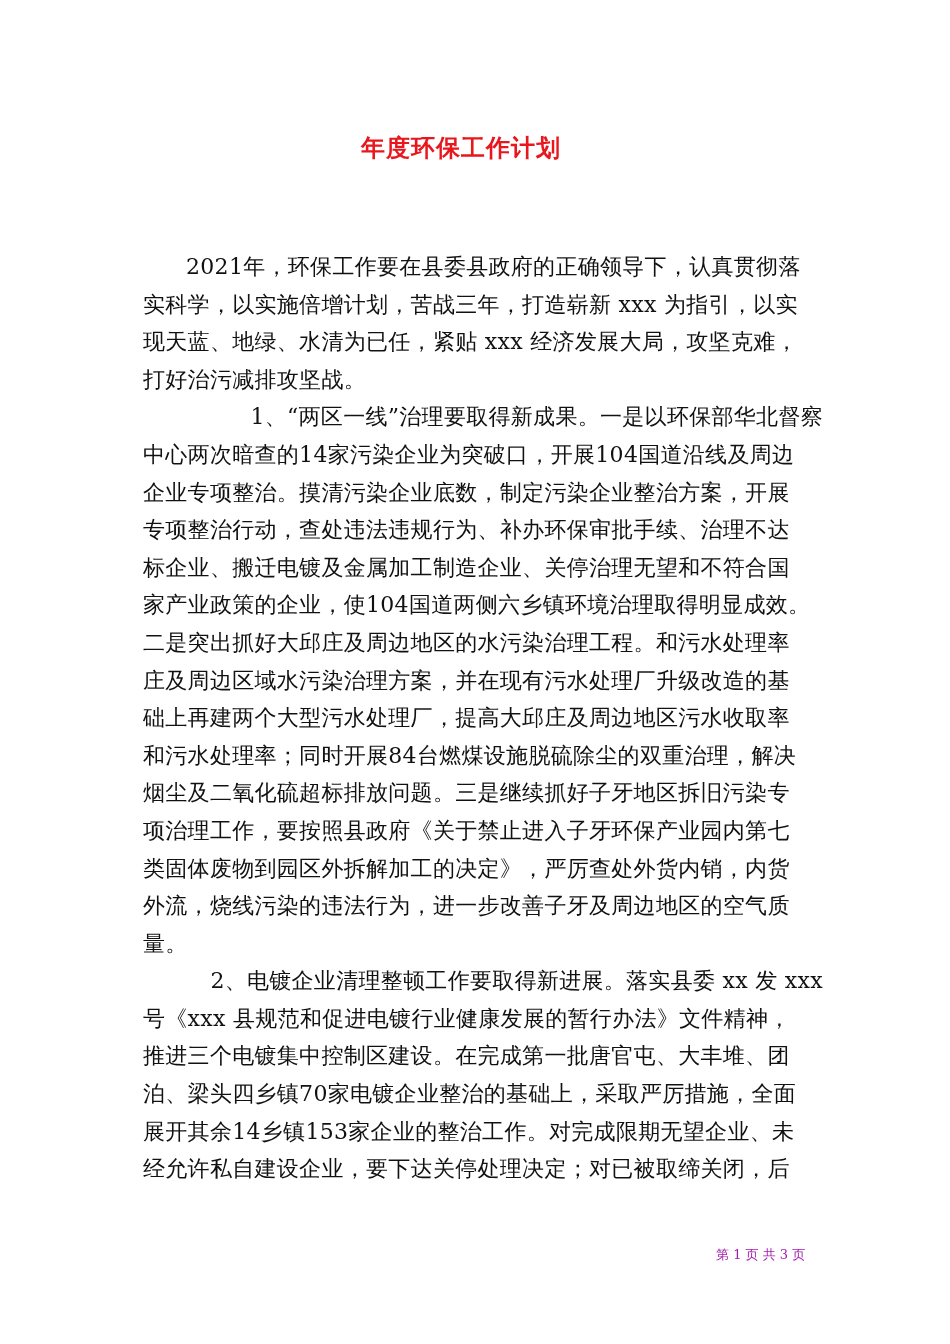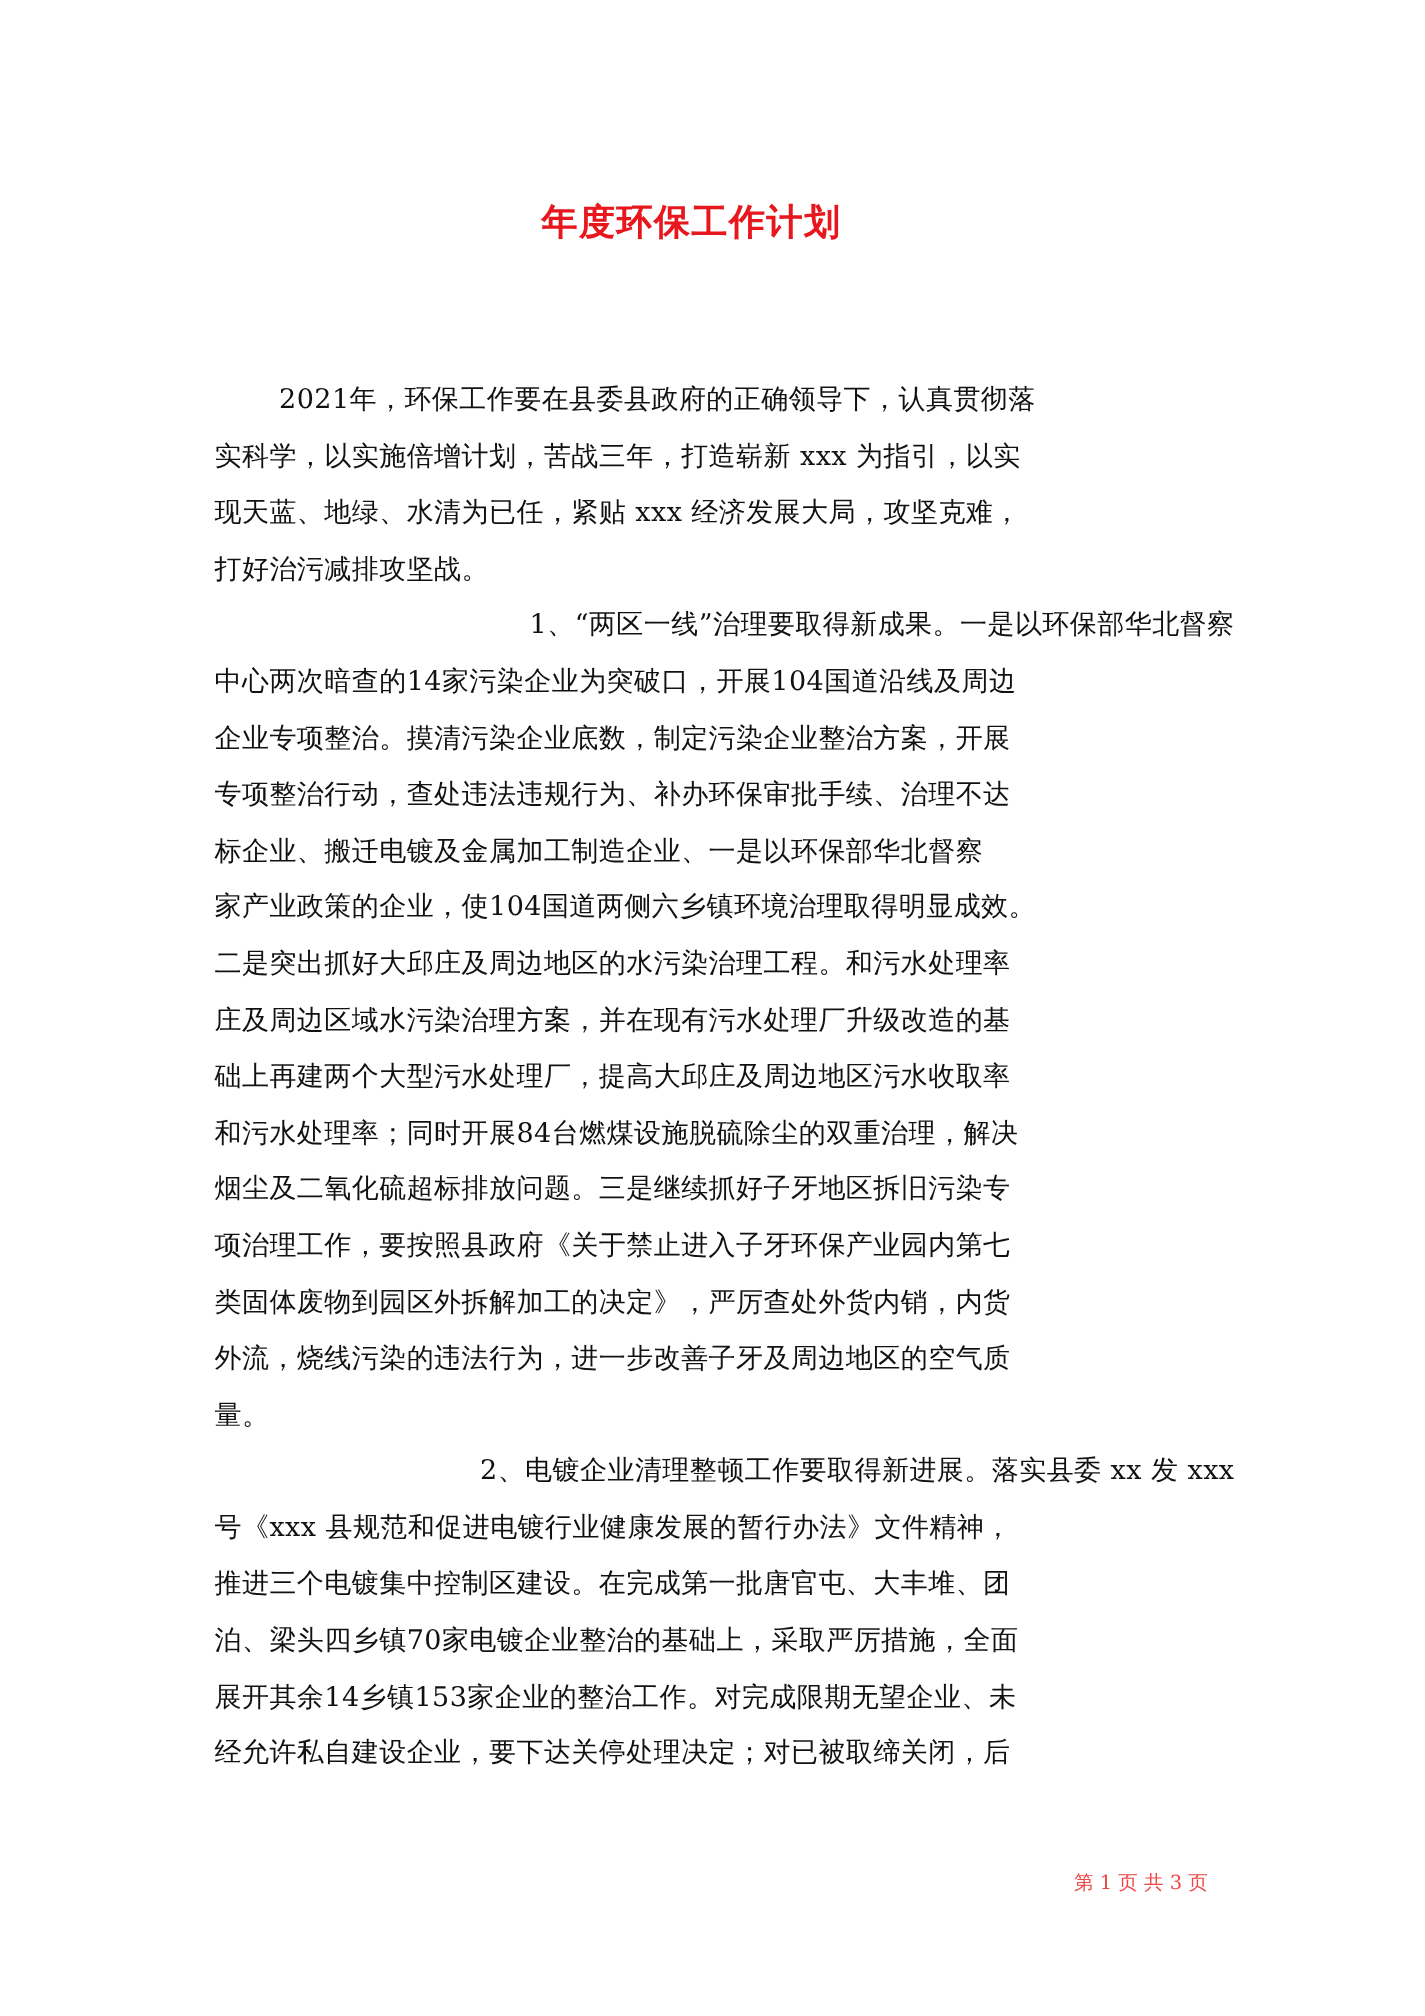--- a/index.html
+++ b/index.html
@@ -2,25 +2,25 @@
 <html><head>
 <meta charset="utf-8">
 <style>
   html, body { margin: 0; padding: 0; background: #ffffff; }
   body { width: 950px; height: 1344px; position: relative; overflow: hidden;
          font-family: "DejaVu Serif", "Liberation Serif", serif; color: #111; }
   .title { position: absolute; top: 132px; left: 0; width: 922px; text-align: center;
            font-family: "DejaVu Sans", "Liberation Sans", sans-serif;
            font-size: 24px; font-weight: bold; color: #e8171d; letter-spacing: 1px; }
   .body { position: absolute; left: 143px; top: 248px; width: 680px; }
-  .line { height: 37.6px; line-height: 37.6px; font-size: 18px; white-space: nowrap;
+  .line { height: 37.6px; line-height: 37.6px; font-size: 22px; white-space: nowrap;
           letter-spacing: 0.3px; }
   .indent { padding-left: 43px; }
   .indent2 { padding-left: 50px; text-align: right; }
-  .footer { position: absolute; top: 1246px; left: 716px; font-size: 13px; color: #ef4444;
+  .footer { position: absolute; top: 1246px; left: 716px; font-size: 13px; color: #a21caf;
             font-family: "DejaVu Serif", "Liberation Serif", serif; }
 </style>
 </head>
 <body>
 
 <div>
   <div class="title">年度环保工作计划</div>
 
   <div class="body">
     <div>
@@ -28,21 +28,21 @@
       <div class="line">实科学，以实施倍增计划，苦战三年，打造崭新 xxx 为指引，以实</div>
       <div class="line">现天蓝、地绿、水清为已任，紧贴 xxx 经济发展大局，攻坚克难，</div>
       <div class="line">打好治污减排攻坚战。</div>
     </div>
 
     <div>
       <div class="line indent2">1、“两区一线”治理要取得新成果。一是以环保部华北督察</div>
       <div class="line">中心两次暗查的14家污染企业为突破口，开展104国道沿线及周边</div>
       <div class="line">企业专项整治。摸清污染企业底数，制定污染企业整治方案，开展</div>
       <div class="line">专项整治行动，查处违法违规行为、补办环保审批手续、治理不达</div>
-      <div class="line">标企业、搬迁电镀及金属加工制造企业、一是以环保部华北督察</div>
+      <div class="line">标企业、搬迁电镀及金属加工制造企业、关停治理无望和不符合国</div>
       <div class="line">家产业政策的企业，使104国道两侧六乡镇环境治理取得明显成效。</div>
       <div class="line">二是突出抓好大邱庄及周边地区的水污染治理工程。和污水处理率</div>
       <div class="line">庄及周边区域水污染治理方案，并在现有污水处理厂升级改造的基</div>
       <div class="line">础上再建两个大型污水处理厂，提高大邱庄及周边地区污水收取率</div>
       <div class="line">和污水处理率；同时开展84台燃煤设施脱硫除尘的双重治理，解决</div>
       <div class="line">烟尘及二氧化硫超标排放问题。三是继续抓好子牙地区拆旧污染专</div>
       <div class="line">项治理工作，要按照县政府《关于禁止进入子牙环保产业园内第七</div>
       <div class="line">类固体废物到园区外拆解加工的决定》，严厉查处外货内销，内货</div>
       <div class="line">外流，烧线污染的违法行为，进一步改善子牙及周边地区的空气质</div>
       <div class="line">量。</div>

